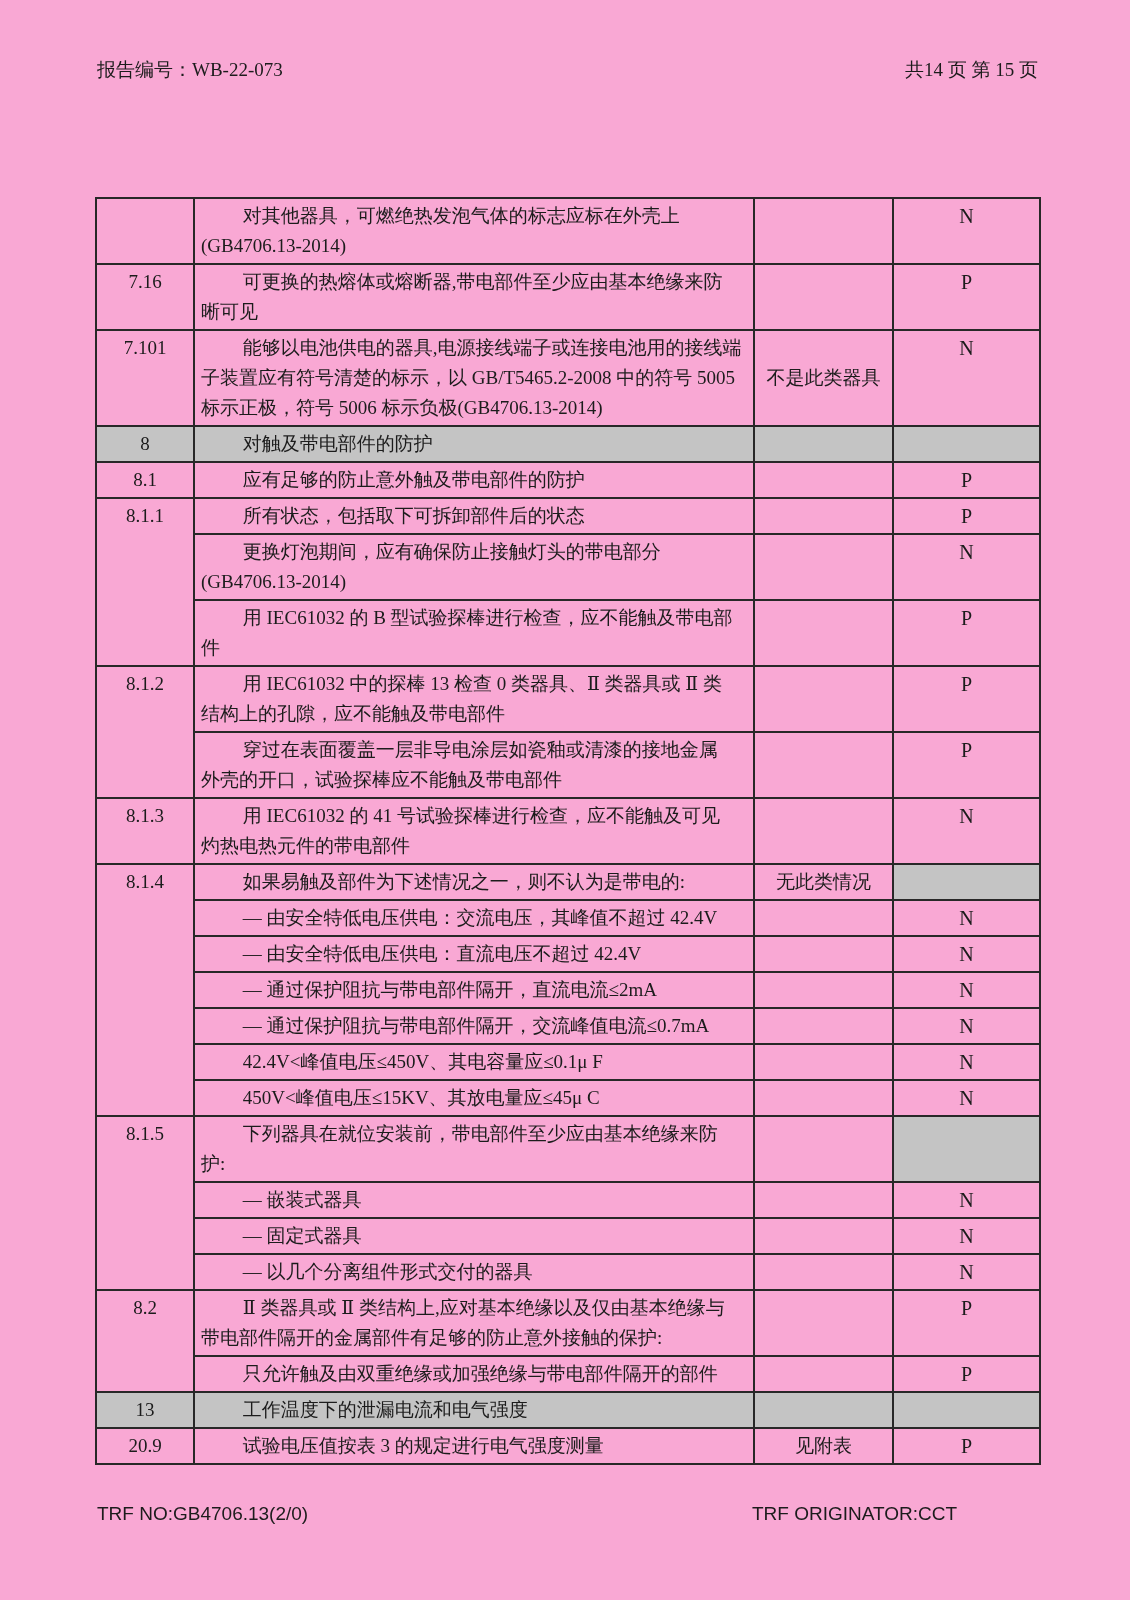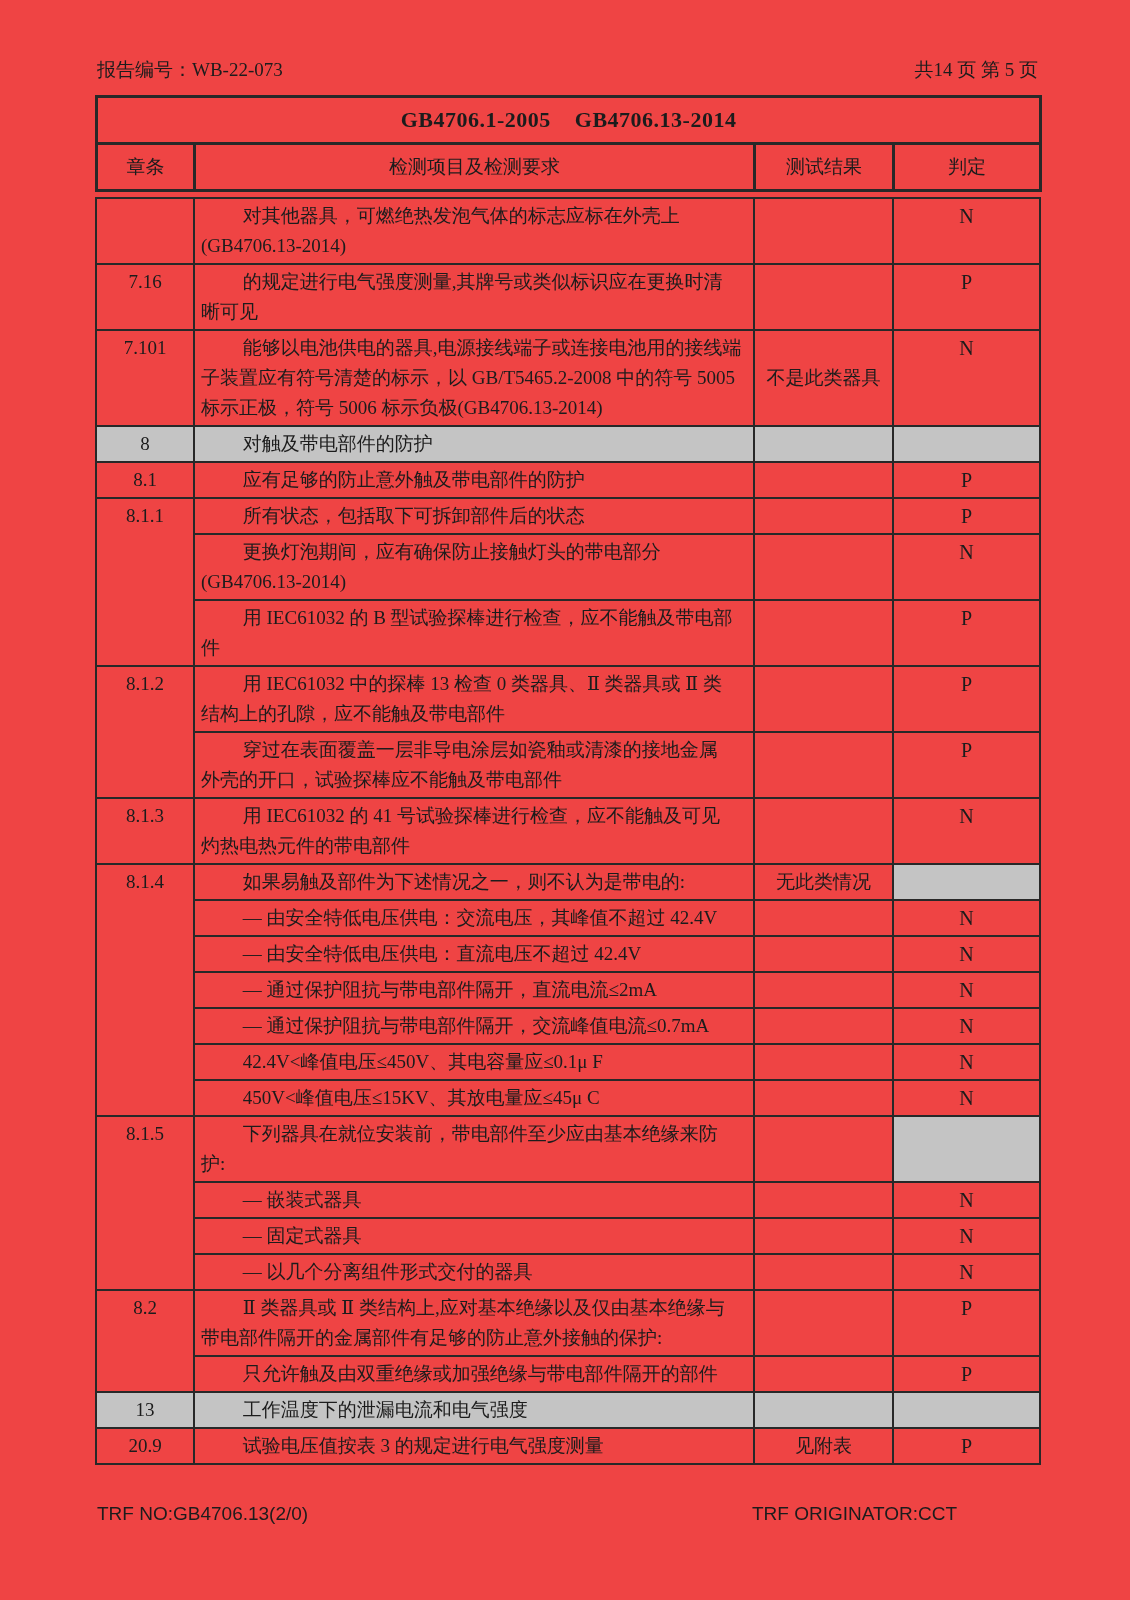--- a/index.html
+++ b/index.html
@@ -1,19 +1,19 @@
 <!DOCTYPE html>
 <html><head>
 <meta charset="utf-8">
 <style>
   html,body{margin:0;padding:0;background:#d9d9d9;}
   .page{
     position:relative;
     width:1130px;height:1600px;
-    background:#ef4444;
+    background:#f9a8d4;
     font-family:"Liberation Serif","DejaVu Serif",serif;
     color:#1c1c1c;
     overflow:hidden;
   }
   .page-head{
     position:absolute;top:58px;left:97px;width:941px;
     display:flex;justify-content:space-between;
     font-size:19px;line-height:24px;
   }
   table{border-collapse:collapse;table-layout:fixed;}
@@ -53,61 +53,42 @@
   .page-foot .foot-right{position:absolute;left:655px;top:0;}
   .page-foot .foot-left{position:absolute;left:0;top:0;}
 </style>
 </head>
 <body>
 
 <div class="page">
 
   <div class="page-head">
     <span>报告编号：WB-22-073</span>
-    <span>共14 页 第 5 页</span>
+    <span>共14 页 第 15 页</span>
   </div>
 
-  <table class="head-table">
-    <colgroup>
-      <col style="width:98px">
-        <col style="width:560px">
-        <col style="width:139px">
-        <col style="width:147px">
-    </colgroup>
-    <tbody>
-      <tr>
-        <td class="title-cell" colspan="4">GB4706.1-2005    GB4706.13-2014</td>
-      </tr>
-      <tr>
-        <td class="col-cell">章条</td>
-        <td class="col-cell">检测项目及检测要求</td>
-        <td class="col-cell">测试结果</td>
-        <td class="col-cell">判定</td>
-      </tr>
-    </tbody>
-  </table>
 
   <table class="body-table">
     <colgroup>
       <col style="width:98px">
         <col style="width:560px">
         <col style="width:139px">
         <col style="width:147px">
     </colgroup>
     <tbody id="rows-body">
         <tr>
           <td class="clause"></td>
           <td class="req">对其他器具，可燃绝热发泡气体的标志应标在外壳上
 (GB4706.13-2014)</td>
           <td class="result"></td>
           <td class="verdict">N</td>
         </tr>
         <tr>
           <td class="clause">7.16</td>
-          <td class="req">的规定进行电气强度测量,其牌号或类似标识应在更换时清
+          <td class="req">可更换的热熔体或熔断器,带电部件至少应由基本绝缘来防
 晰可见</td>
           <td class="result"></td>
           <td class="verdict">P</td>
         </tr>
         <tr>
           <td class="clause">7.101</td>
           <td class="req">能够以电池供电的器具,电源接线端子或连接电池用的接线端
 子装置应有符号清楚的标示，以 GB/T5465.2-2008 中的符号 5005
 标示正极，符号 5006 标示负极(GB4706.13-2014)</td>
           <td class="result">不是此类器具</td>

